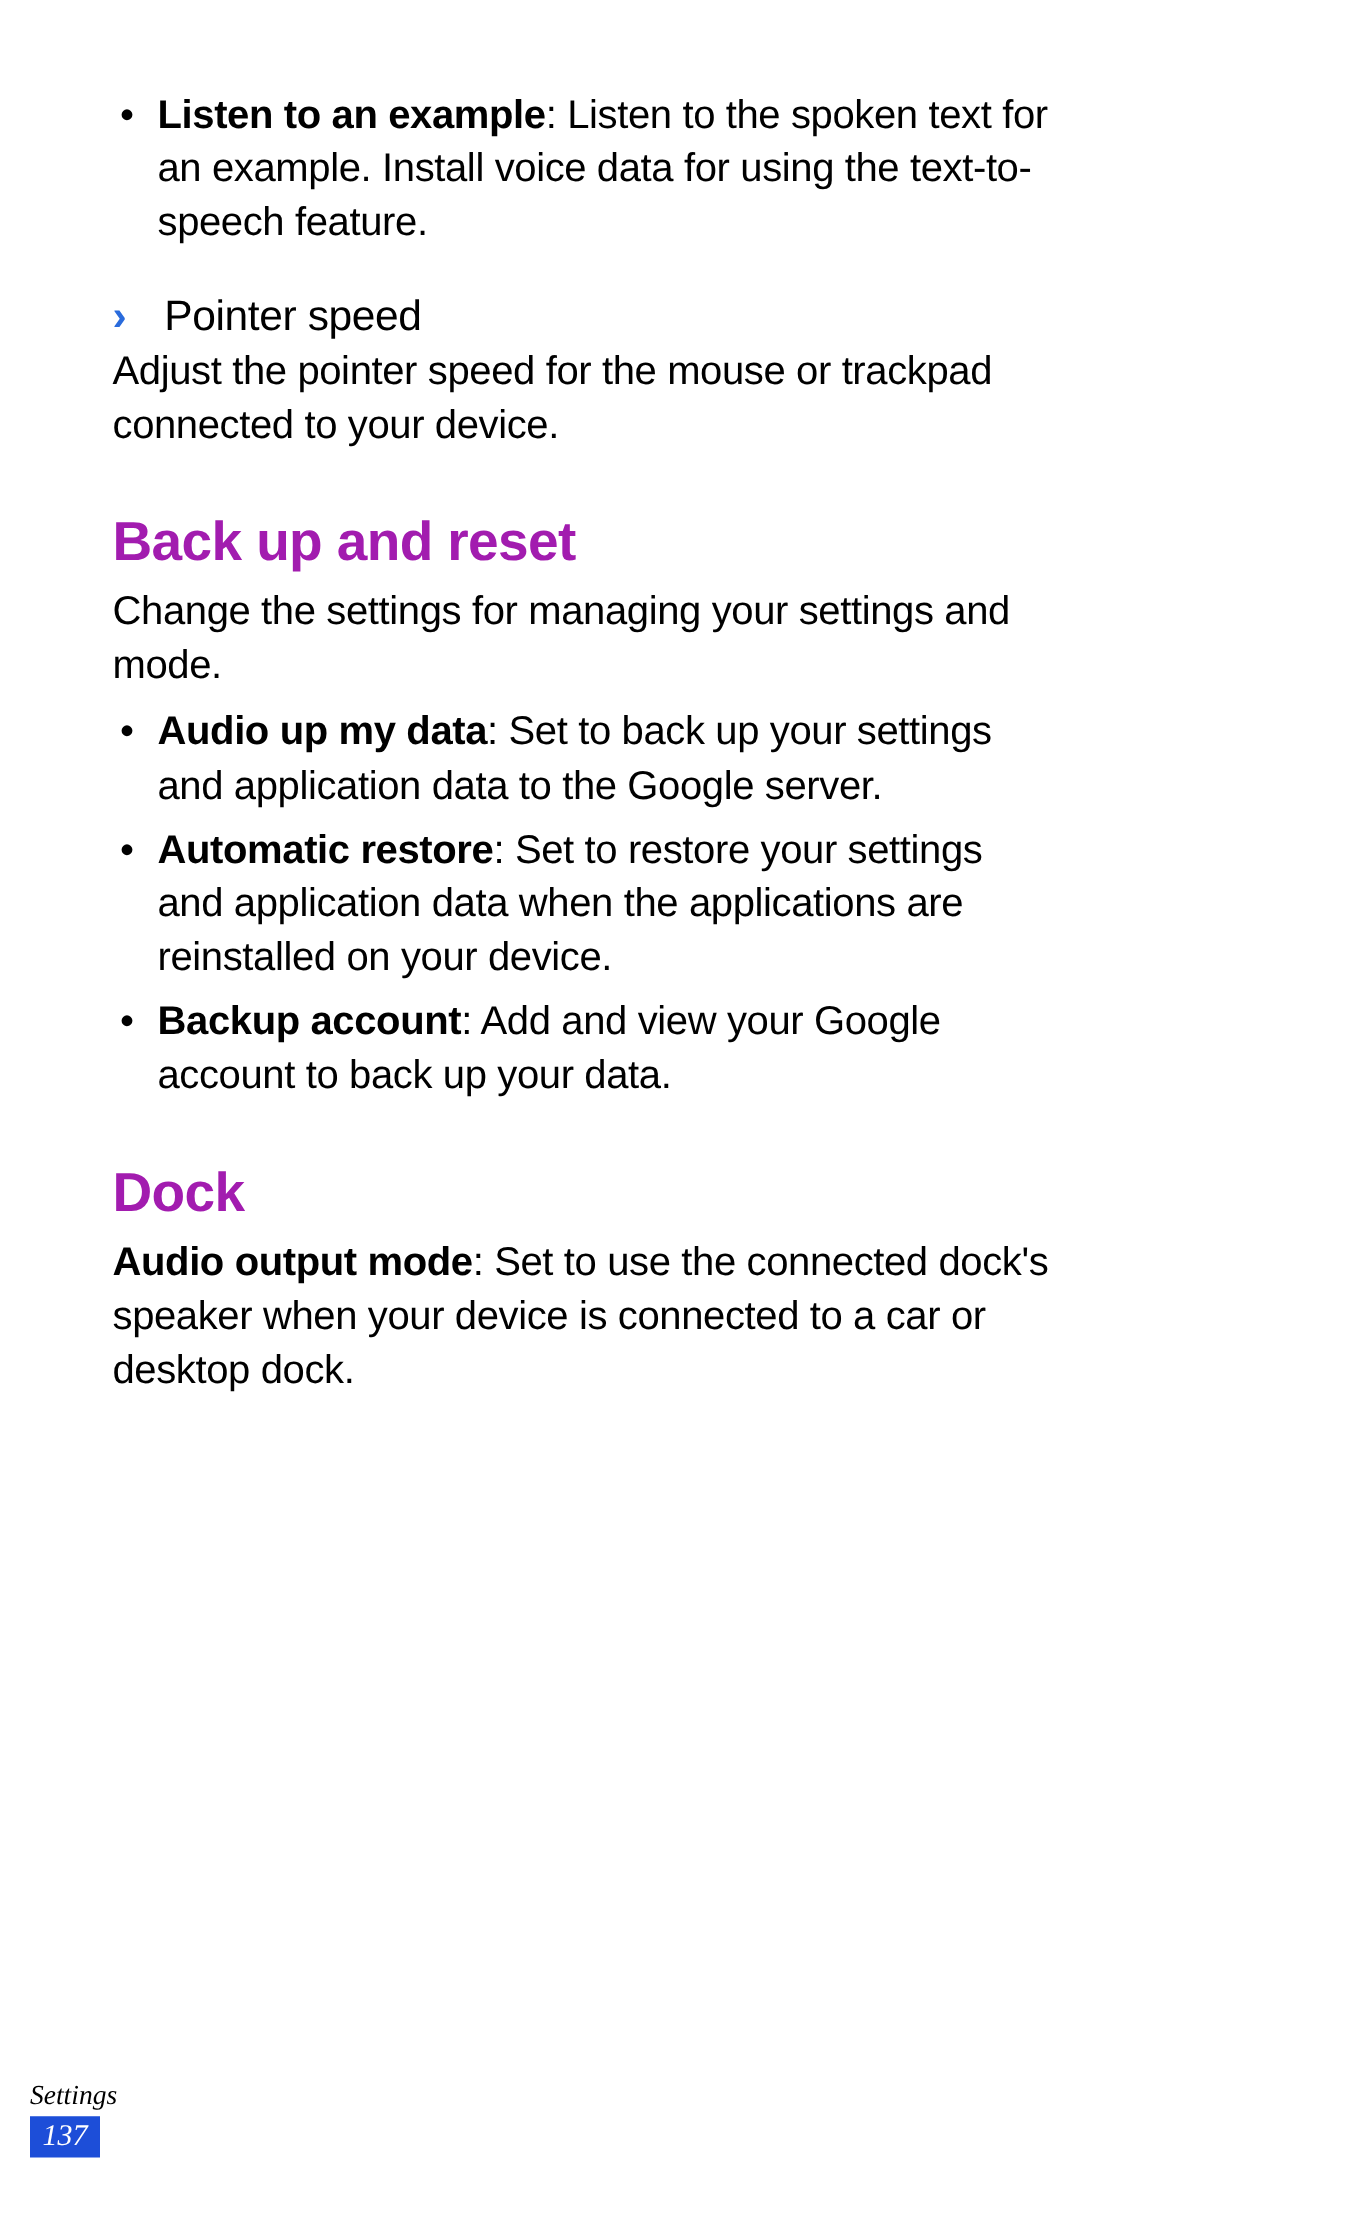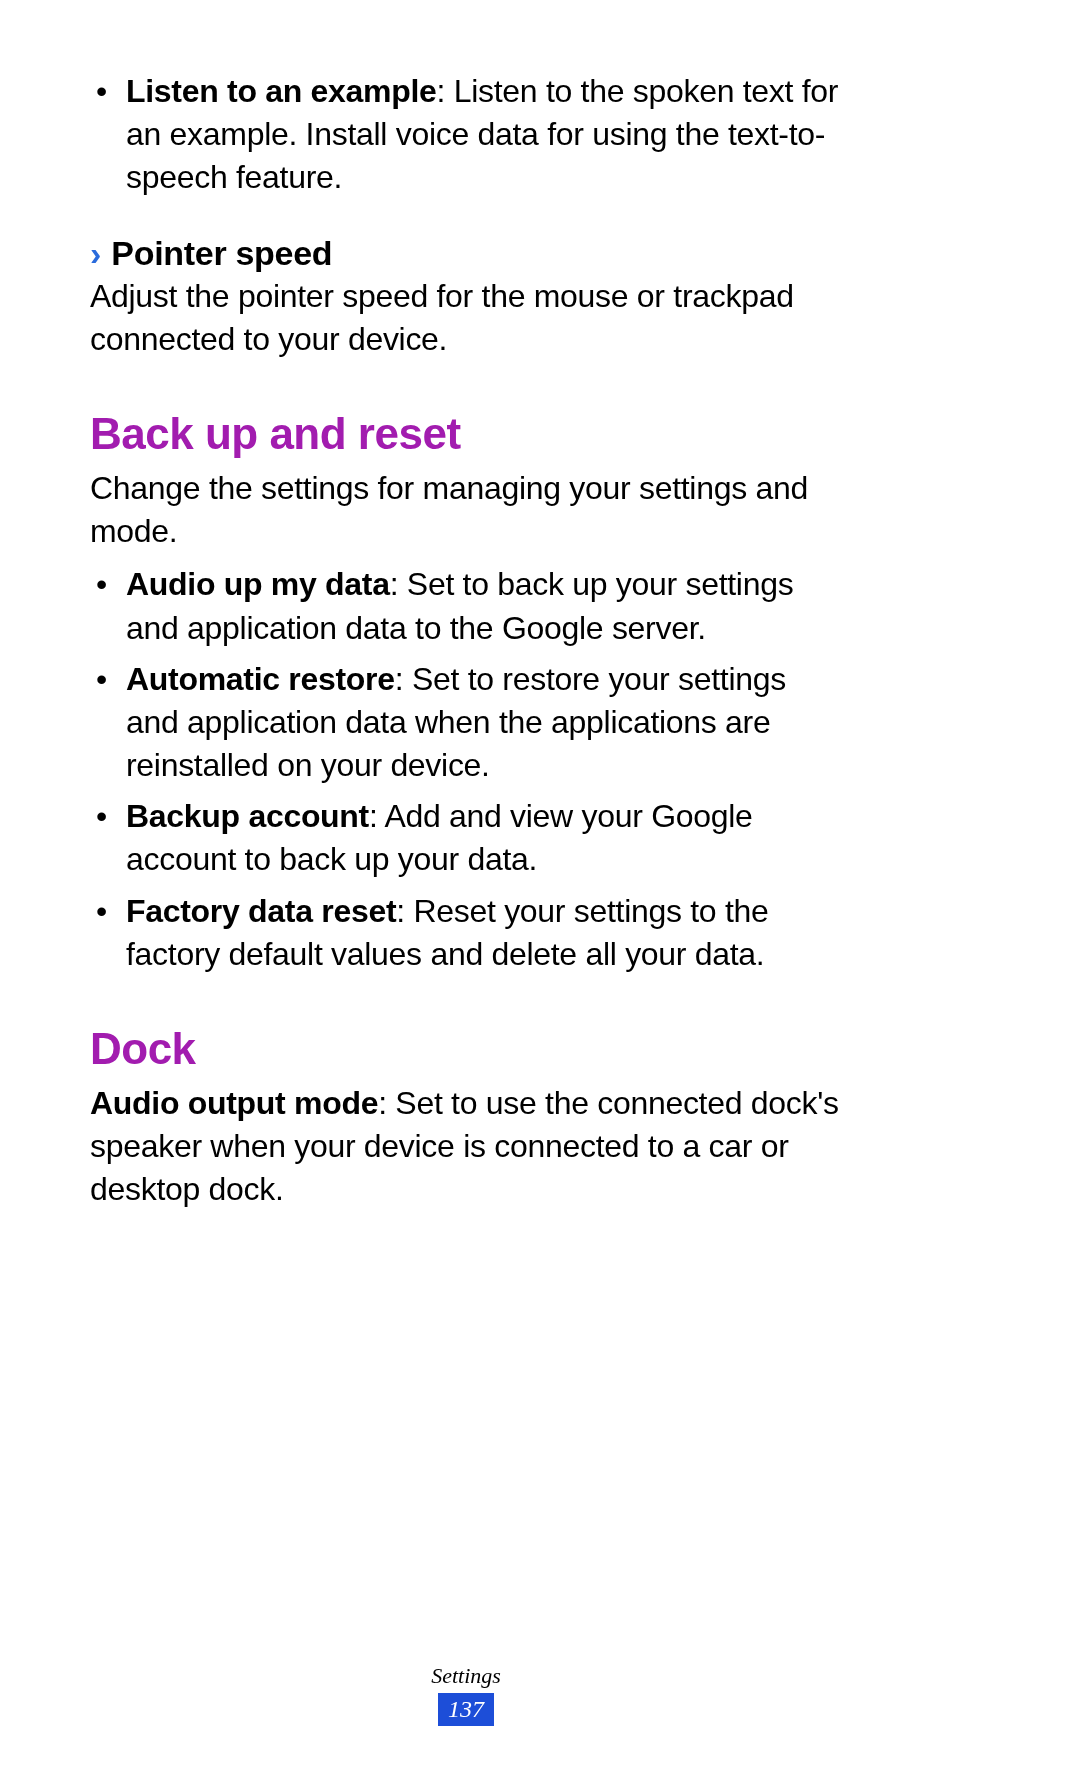--- a/index.html
+++ b/index.html
@@ -48,43 +48,44 @@
     gap: 10px;
   }
   .chevron {
     color: #2a6bdc;
     font-size: 34px;
     font-weight: 700;
     line-height: 1;
   }
   .subheading {
     font-size: 34px;
-    font-weight: 700;
+    font-weight: 400;
     letter-spacing: -0.3px;
+    margin-left: 20px;
   }
   .body-text {
     font-size: 32px;
     line-height: 1.35;
     letter-spacing: -0.3px;
     margin: 0 0 10px 0;
   }
   .section-heading {
     color: #a21caf;
     font-size: 44px;
     font-weight: 700;
     margin-top: 48px;
     margin-bottom: 8px;
     letter-spacing: -0.5px;
   }
   .footer {
     position: absolute;
     bottom: 45px;
     left: 0;
     right: 0;
-    text-align: center;
+    padding-left: 24px;
   }
   .footer-label {
     font-style: italic;
     font-size: 22px;
     color: #000;
     margin-bottom: 4px;
     font-family: Georgia, "Times New Roman", serif;
   }
   .page-number-box {
     display: inline-block;
@@ -120,23 +121,20 @@
   <ul class="bullet-list">
     <li class="bullet-item">
       <span class="bold-label">Audio up my data</span><span>: Set to back up your settings and application data to the Google server.</span>
     </li>
     <li class="bullet-item">
       <span class="bold-label">Automatic restore</span><span>: Set to restore your settings and application data when the applications are reinstalled on your device.</span>
     </li>
     <li class="bullet-item">
       <span class="bold-label">Backup account</span><span>: Add and view your Google account to back up your data.</span>
     </li>
-    <li class="bullet-item">
-      <span class="bold-label">Factory data reset</span><span>: Reset your settings to the factory default values and delete all your data.</span>
-    </li>
   </ul>
 
   <div class="section-heading">Dock</div>
   <p class="body-text">
     <span class="bold-label">Audio output mode</span><span>: Set to use the connected dock's speaker when your device is connected to a car or desktop dock.</span>
   </p>
 
   <div class="footer">
     <div class="footer-label">Settings</div>
     <div class="page-number-box">137</div>

